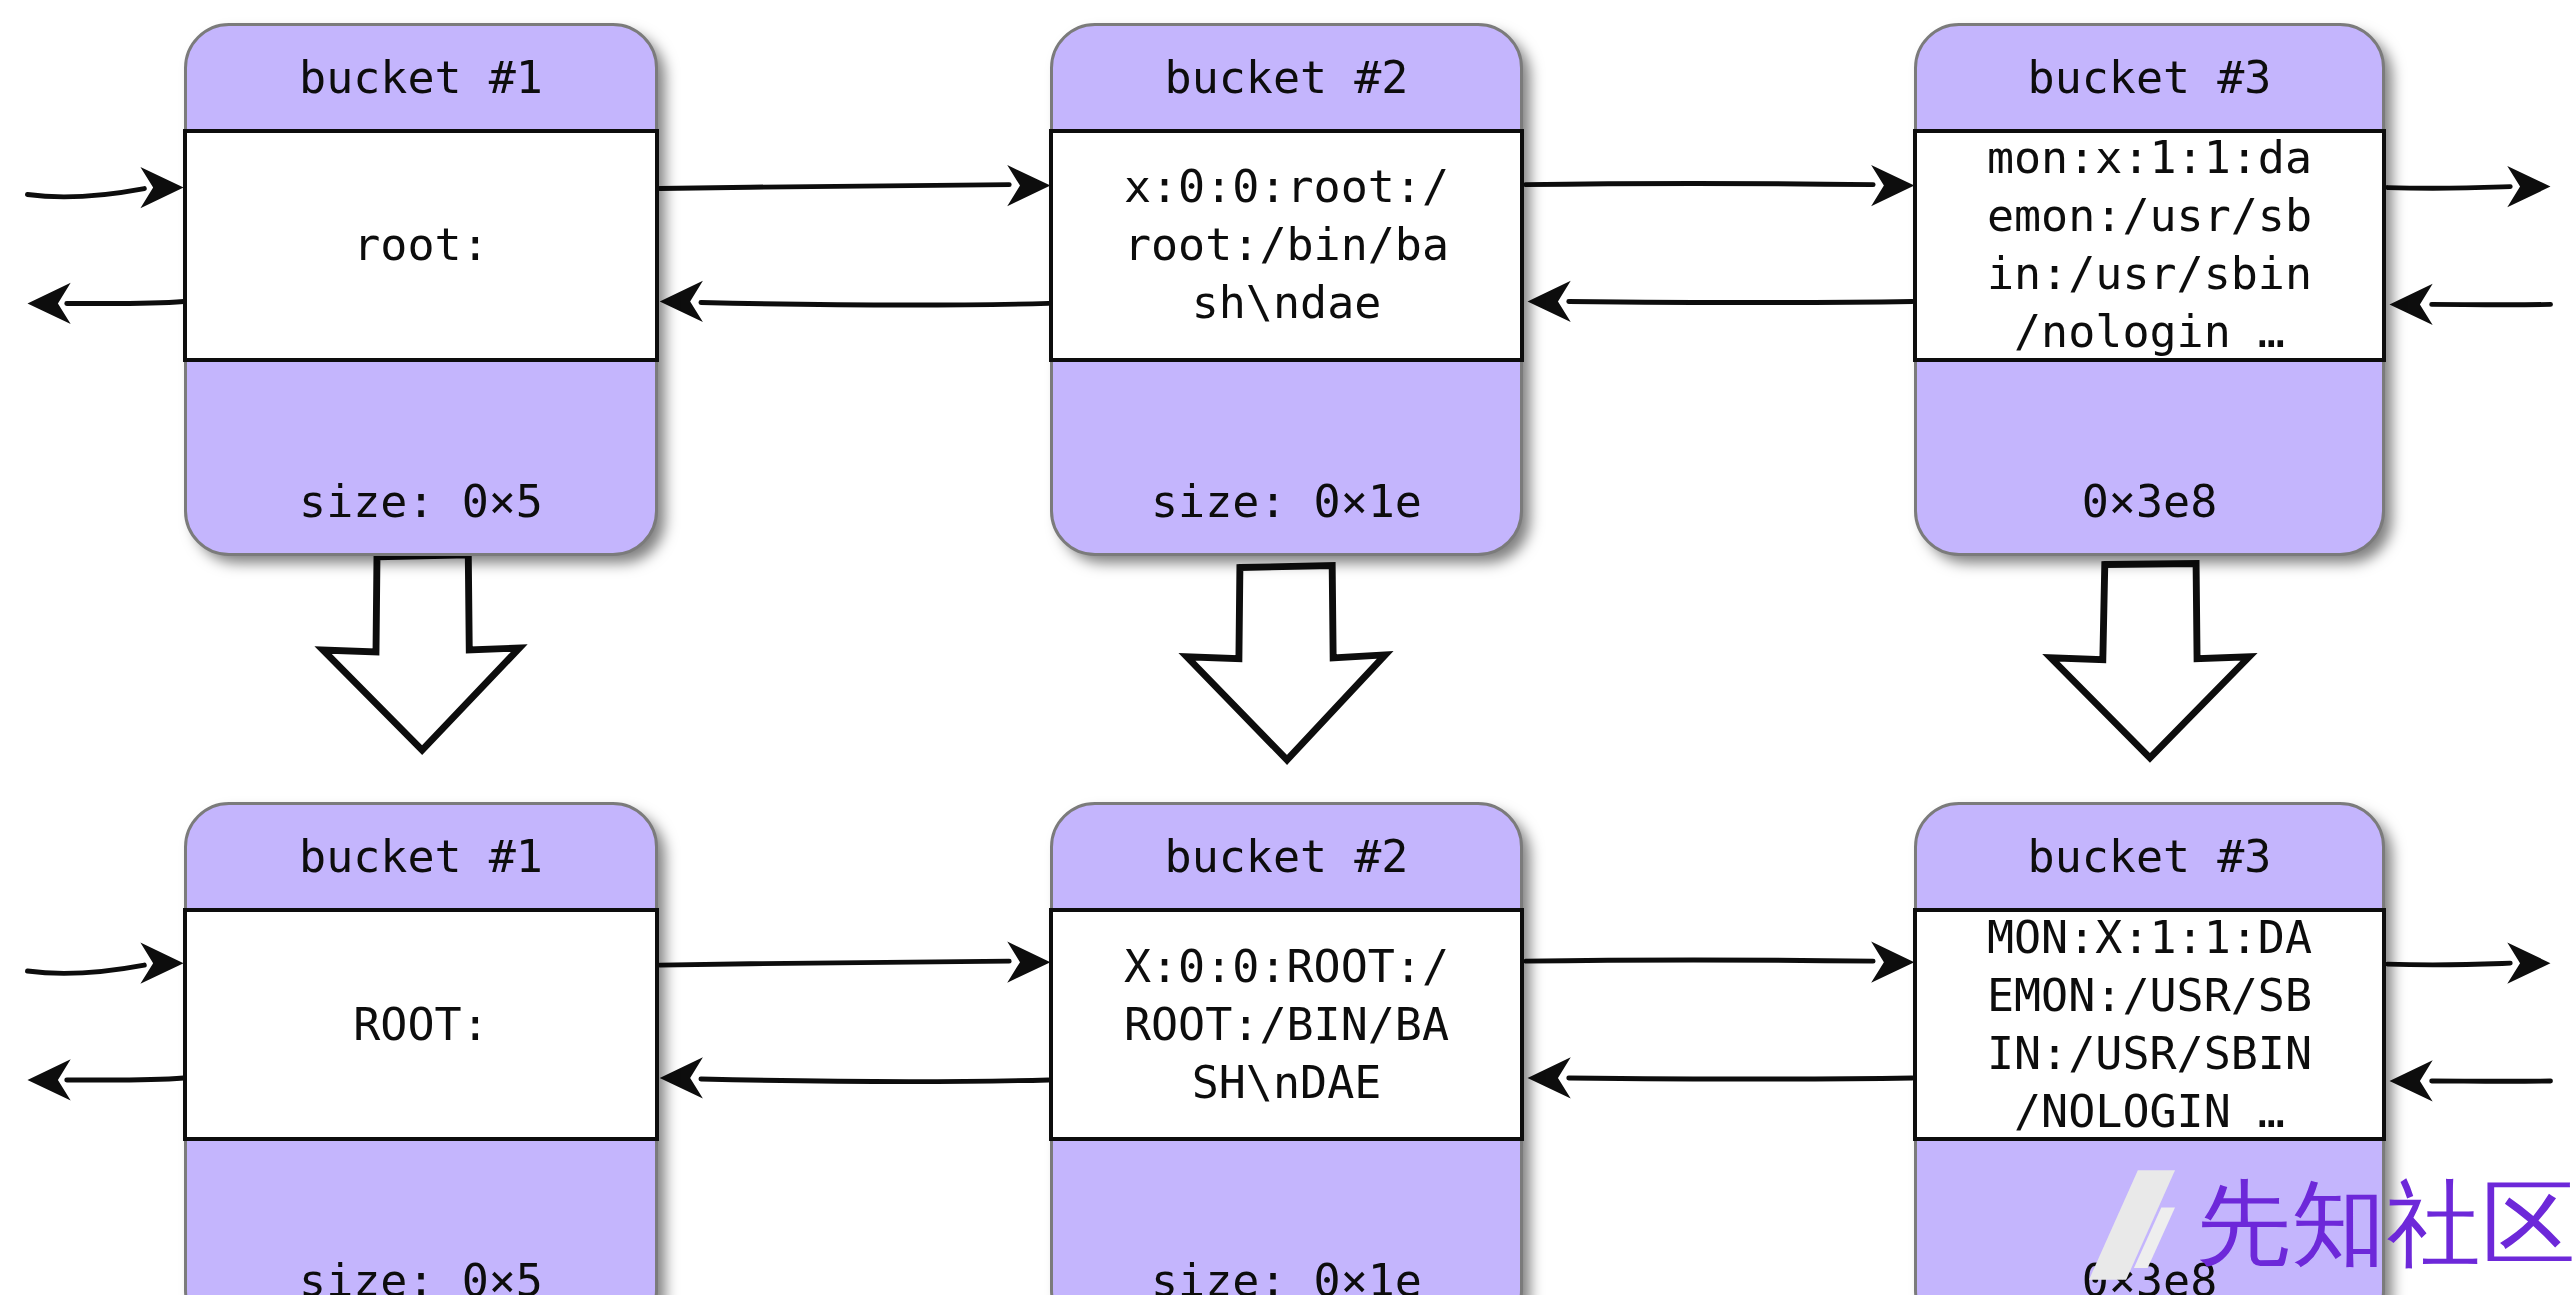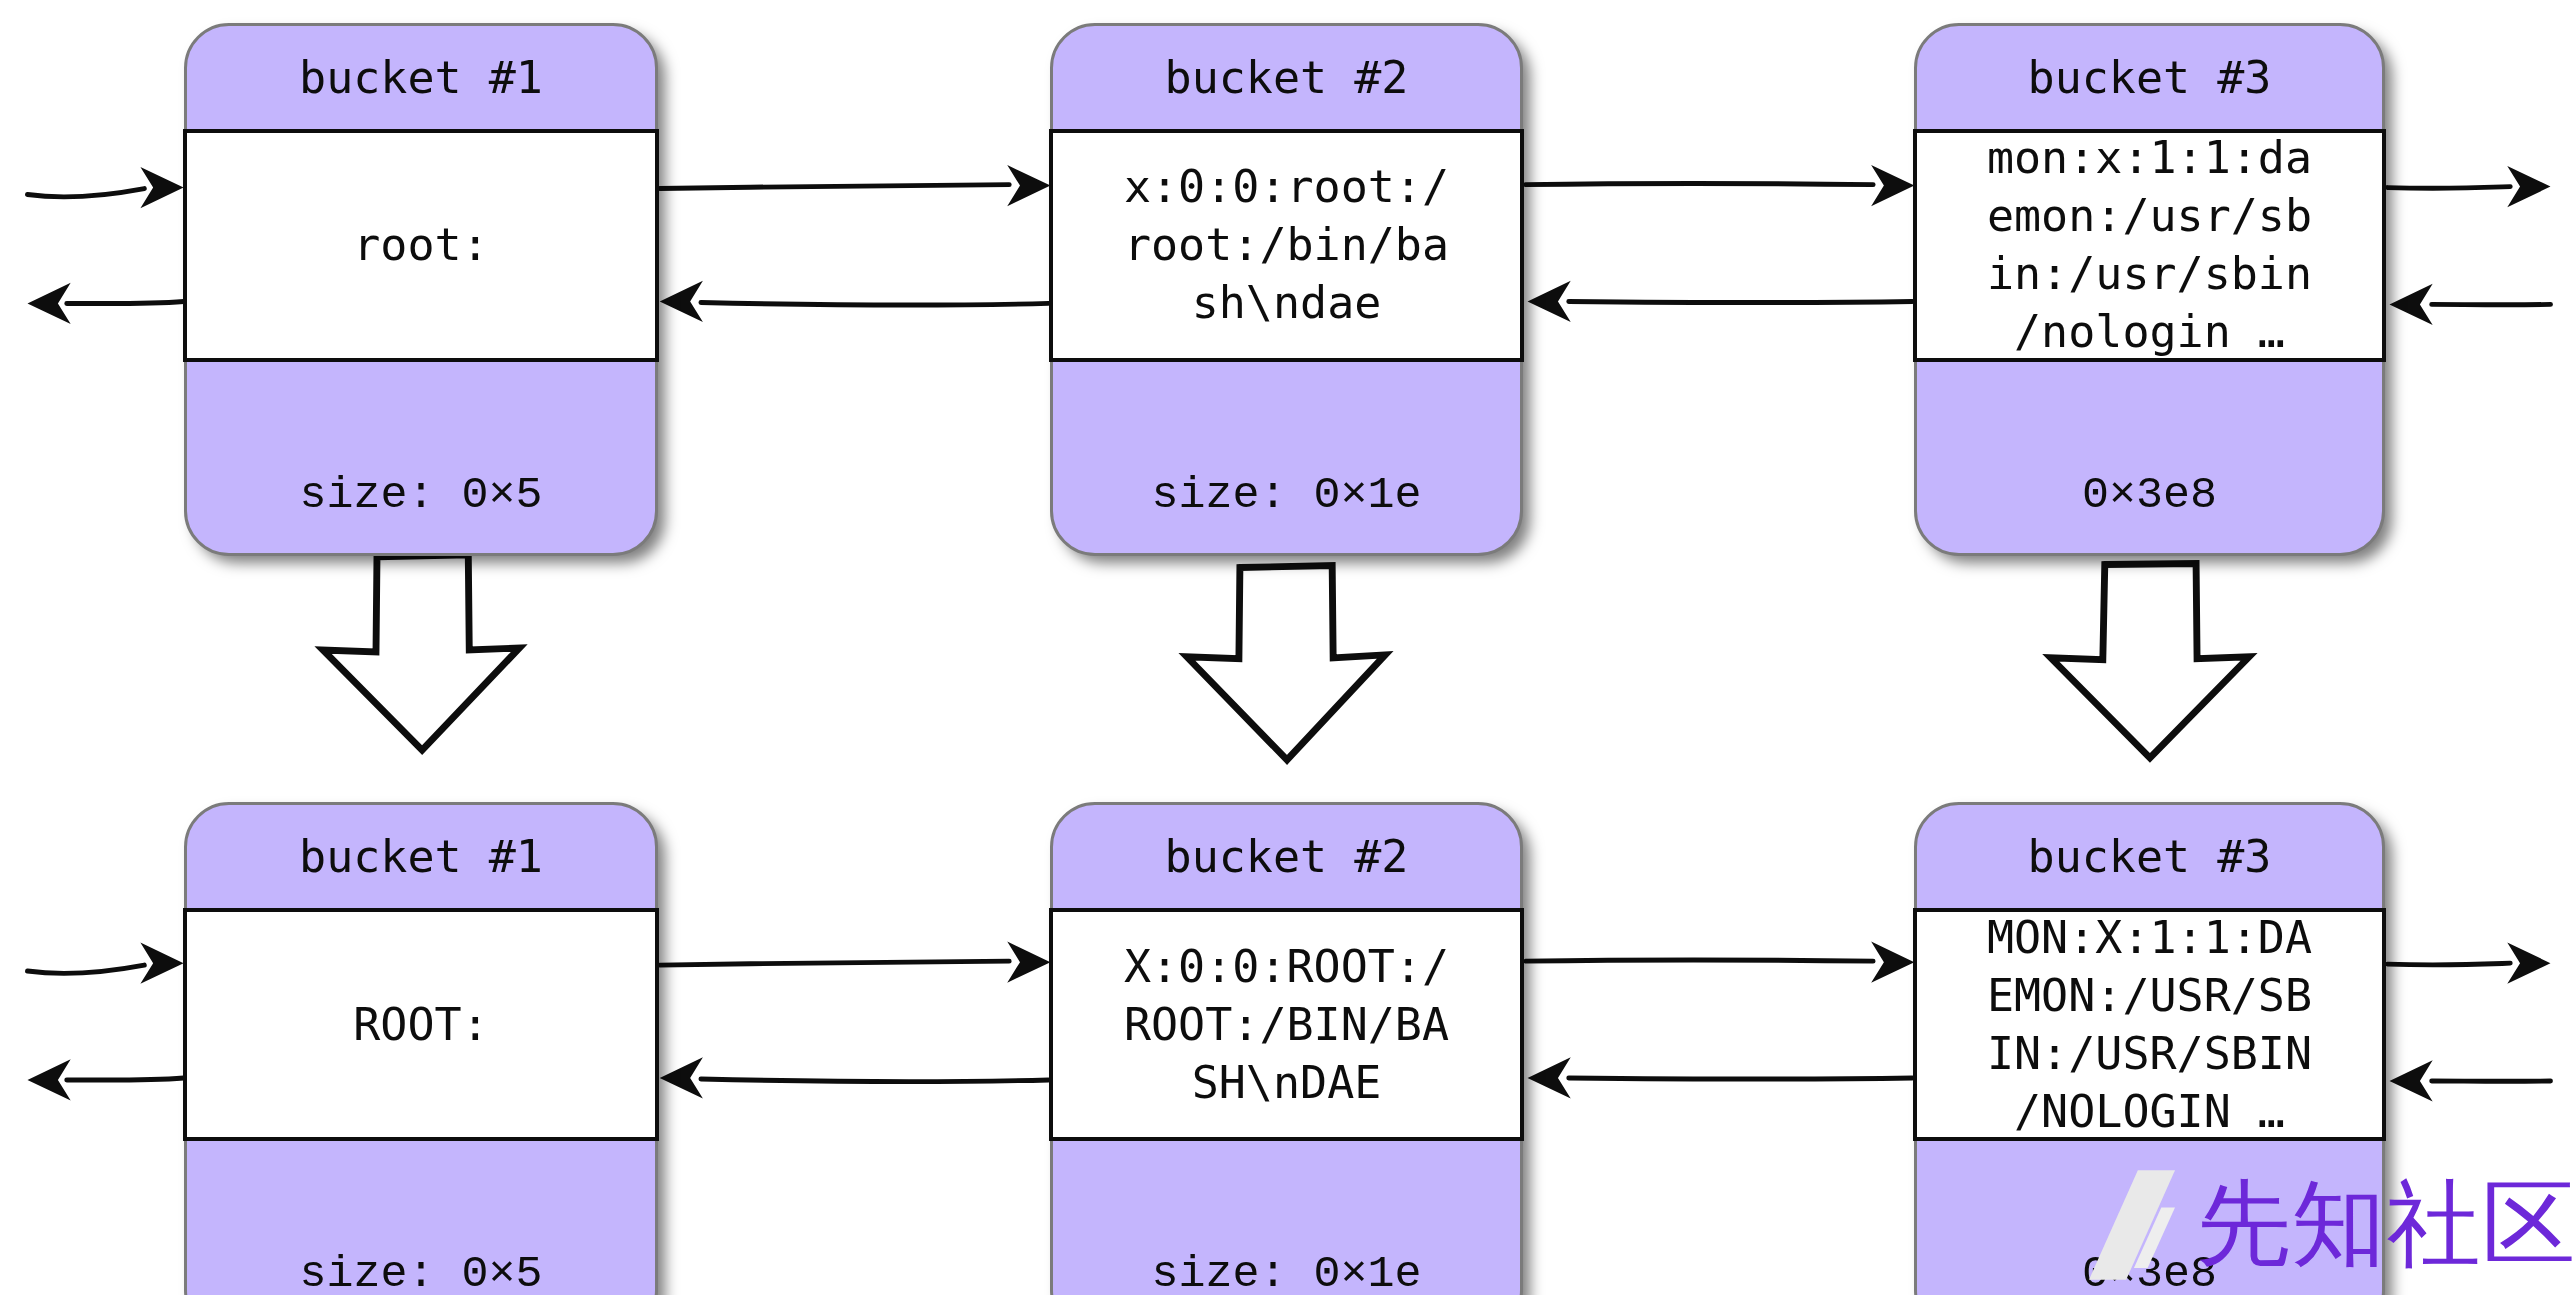--- a/index.html
+++ b/index.html
@@ -24,21 +24,21 @@
     box-shadow: 8.8px 8.8px 13.7px -2px rgba(0,0,0,0.50);
     z-index: 2;
   }
   .b-header, .b-footer {
     position: absolute; left: 0; right: 0;
     height: 103px;
     display: flex; align-items: center; justify-content: center;
     font-size: 45px;
   }
   .b-header { top: 0; }
-  .b-footer { bottom: 6px; font-family: Liberation Mono, monospace; }
+  .b-footer { bottom: 0; }
   .b-body {
     position: absolute;
     left: -3.9px; right: -3.9px;
     top: 103px; height: 233px;
     box-sizing: border-box;
     border: 4.9px solid #0d0d0d;
     background: #ffffff;
     display: flex; flex-direction: column;
     align-items: center; justify-content: center;
     font-size: 45px;

